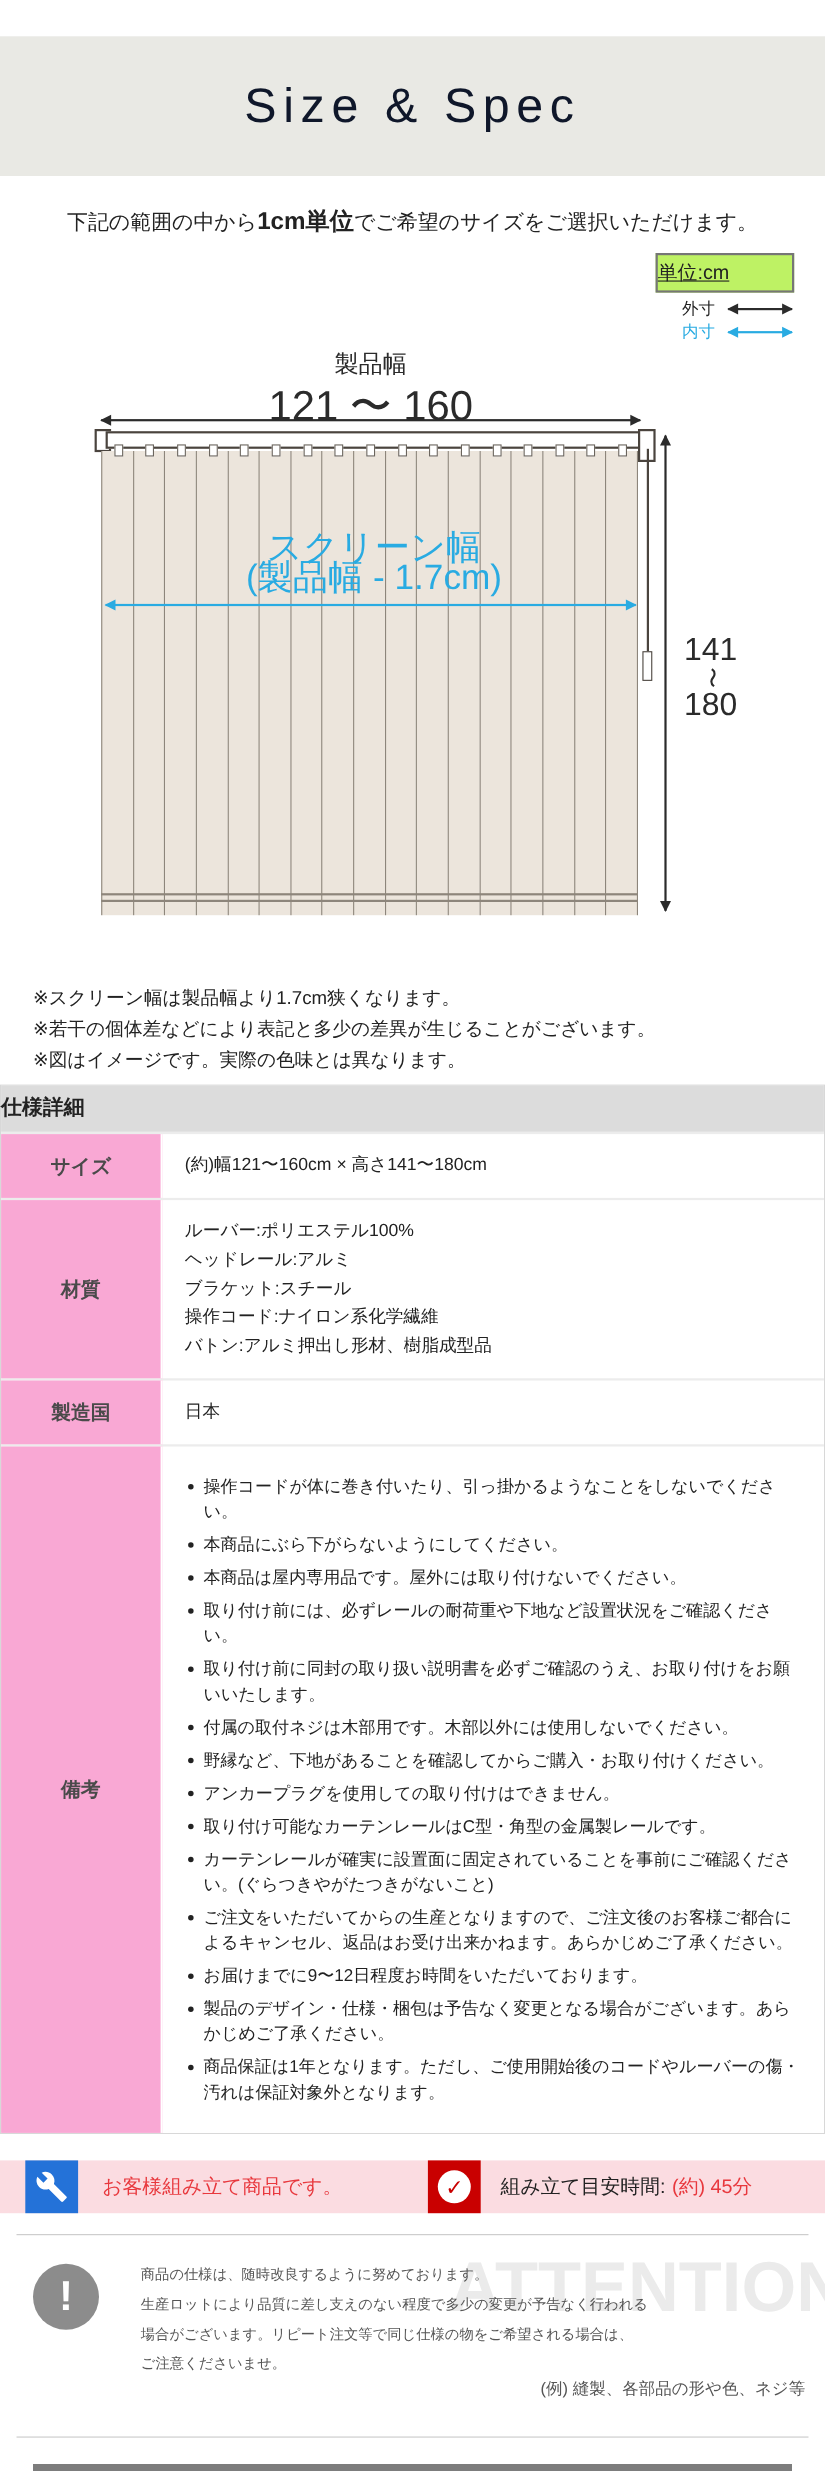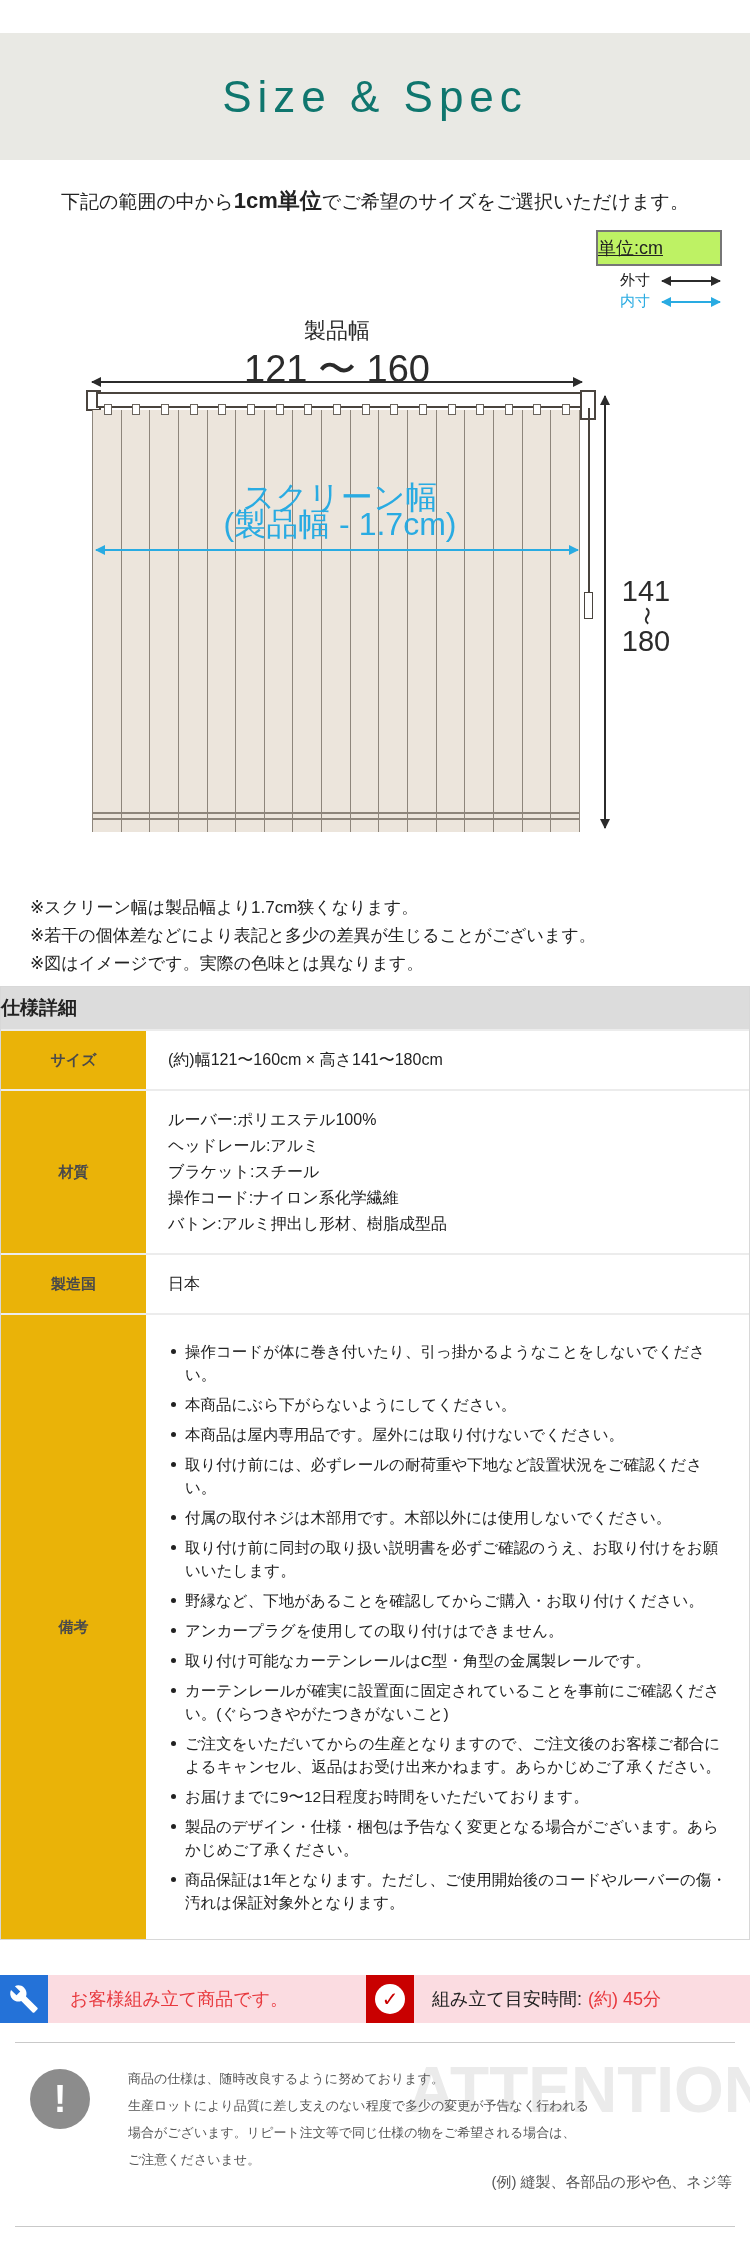--- a/index.html
+++ b/index.html
@@ -1,21 +1,21 @@
 <!DOCTYPE html>
 <html><head>
 <meta charset="utf-8">
 <style>
   html,body{margin:0;padding:0;background:#fff;}
   body{font-family:"Liberation Sans","DejaVu Sans",sans-serif;color:#222;}
   .page{width:750px;position:relative;overflow:hidden;background:#fff;}
 
   
   .band-header{margin-top:33px;height:127px;background:#e9e9e4;display:flex;align-items:center;justify-content:center;}
-  .band-header h1{margin:0;font-size:44px;font-weight:400;letter-spacing:6px;color:#0f766e;}
+  .band-header h1{margin:0;font-size:44px;font-weight:400;letter-spacing:6px;color:#0f172a;}
 
   
   .intro{margin:26px 0 0;text-align:center;font-size:19px;color:#222;}
   .intro strong{font-size:22px;font-weight:bold;}
 
   
   .diagram{position:relative;height:640px;margin-top:8px;}
   .unit-box{position:absolute;top:6px;right:28px;width:122px;height:32px;border:2px solid #767676;background:#bef264;
             line-height:32px;font-size:18px;color:#222;text-decoration:underline;}
   .legend{position:absolute;top:46px;right:30px;}
@@ -65,29 +65,29 @@
   .height-label .num{display:block;font-size:29px;line-height:30px;}
   .height-label .tilde{display:block;font-size:19px;line-height:20px;transform:rotate(90deg);}
 
   
   .notes{list-style:none;margin:30px 0 0 30px;padding:0;font-size:17px;line-height:28px;color:#222;}
 
   
   .spec-table{width:750px;box-sizing:border-box;border:1px solid #d8d8d8;margin-top:8px;}
   .spec-head{background:#dcdcdc;height:42px;line-height:42px;font-weight:bold;font-size:19px;color:#222;}
   .spec-row{display:flex;border-top:2px solid #ececec;background:#fff;}
-  .spec-label{width:145px;flex:none;background:#eab308;display:flex;align-items:center;justify-content:center;
-              font-size:15px;font-weight:bold;color:#4a4a4a;border-right:2px solid #fff;}
+  .spec-label{width:145px;flex:none;background:#f9a8d4;display:flex;align-items:center;justify-content:center;
+              font-size:18px;font-weight:bold;color:#4a4a4a;border-right:2px solid #fff;}
   .spec-value{flex:1;padding:16px 20px;font-size:16px;line-height:26px;color:#222;}
   .remarks{list-style:none;margin:0;padding:2px 0;}
   .remarks li{position:relative;padding-left:17px;margin:7px 0;font-size:15.5px;line-height:23px;}
   .remarks li::before{content:"";position:absolute;left:3px;top:9px;width:5px;height:5px;border-radius:50%;background:#222;}
 
   
-  .assembly{margin-top:35px;height:48px;background:#fbdce1;display:flex;align-items:center;}
+  .assembly{margin-top:24px;height:48px;background:#fbdce1;display:flex;align-items:center;padding-left:23px;}
   .icon-box{width:48px;height:48px;flex:none;display:flex;align-items:center;justify-content:center;}
   .icon-box.blue{background:#2472d8;}
   .icon-box.red{background:#c90000;margin-left:78px;}
   .icon-box svg{width:30px;height:30px;fill:#fff;}
   .clock{width:30px;height:30px;border-radius:50%;background:#fff;color:#c90000;font-size:20px;font-weight:bold;
          display:flex;align-items:center;justify-content:center;}
   .asm-red{color:#e8383d;font-size:18px;margin-left:22px;}
   .asm-time{font-size:18px;color:#222;margin-left:18px;}
   .asm-time .red{color:#e8383d;margin-left:6px;}
 
@@ -203,22 +203,22 @@
     </div>
     <div class="spec-row">
       <div class="spec-label">備考</div>
       <div class="spec-value">
         <ul class="remarks">
 
         <li>操作コードが体に巻き付いたり、引っ掛かるようなことをしないでください。</li>
             <li>本商品にぶら下がらないようにしてください。</li>
             <li>本商品は屋内専用品です。屋外には取り付けないでください。</li>
             <li>取り付け前には、必ずレールの耐荷重や下地など設置状況をご確認ください。</li>
+            <li>取り付け前に同封の取り扱い説明書を必ずご確認のうえ、お取り付けをお願いいたします。</li>
             <li>付属の取付ネジは木部用です。木部以外には使用しないでください。</li>
-            <li>取り付け前に同封の取り扱い説明書を必ずご確認のうえ、お取り付けをお願いいたします。</li>
             <li>野縁など、下地があることを確認してからご購入・お取り付けください。</li>
             <li>アンカープラグを使用しての取り付けはできません。</li>
             <li>取り付け可能なカーテンレールはC型・角型の金属製レールです。</li>
             <li>カーテンレールが確実に設置面に固定されていることを事前にご確認ください。(ぐらつきやがたつきがないこと)</li>
             <li>ご注文をいただいてからの生産となりますので、ご注文後のお客様ご都合によるキャンセル、返品はお受け出来かねます。あらかじめご了承ください。</li>
             <li>お届けまでに9〜12日程度お時間をいただいております。</li>
             <li>製品のデザイン・仕様・梱包は予告なく変更となる場合がございます。あらかじめご了承ください。</li>
             <li>商品保証は1年となります。ただし、ご使用開始後のコードやルーバーの傷・汚れは保証対象外となります。</li>
           </ul>
       </div>

